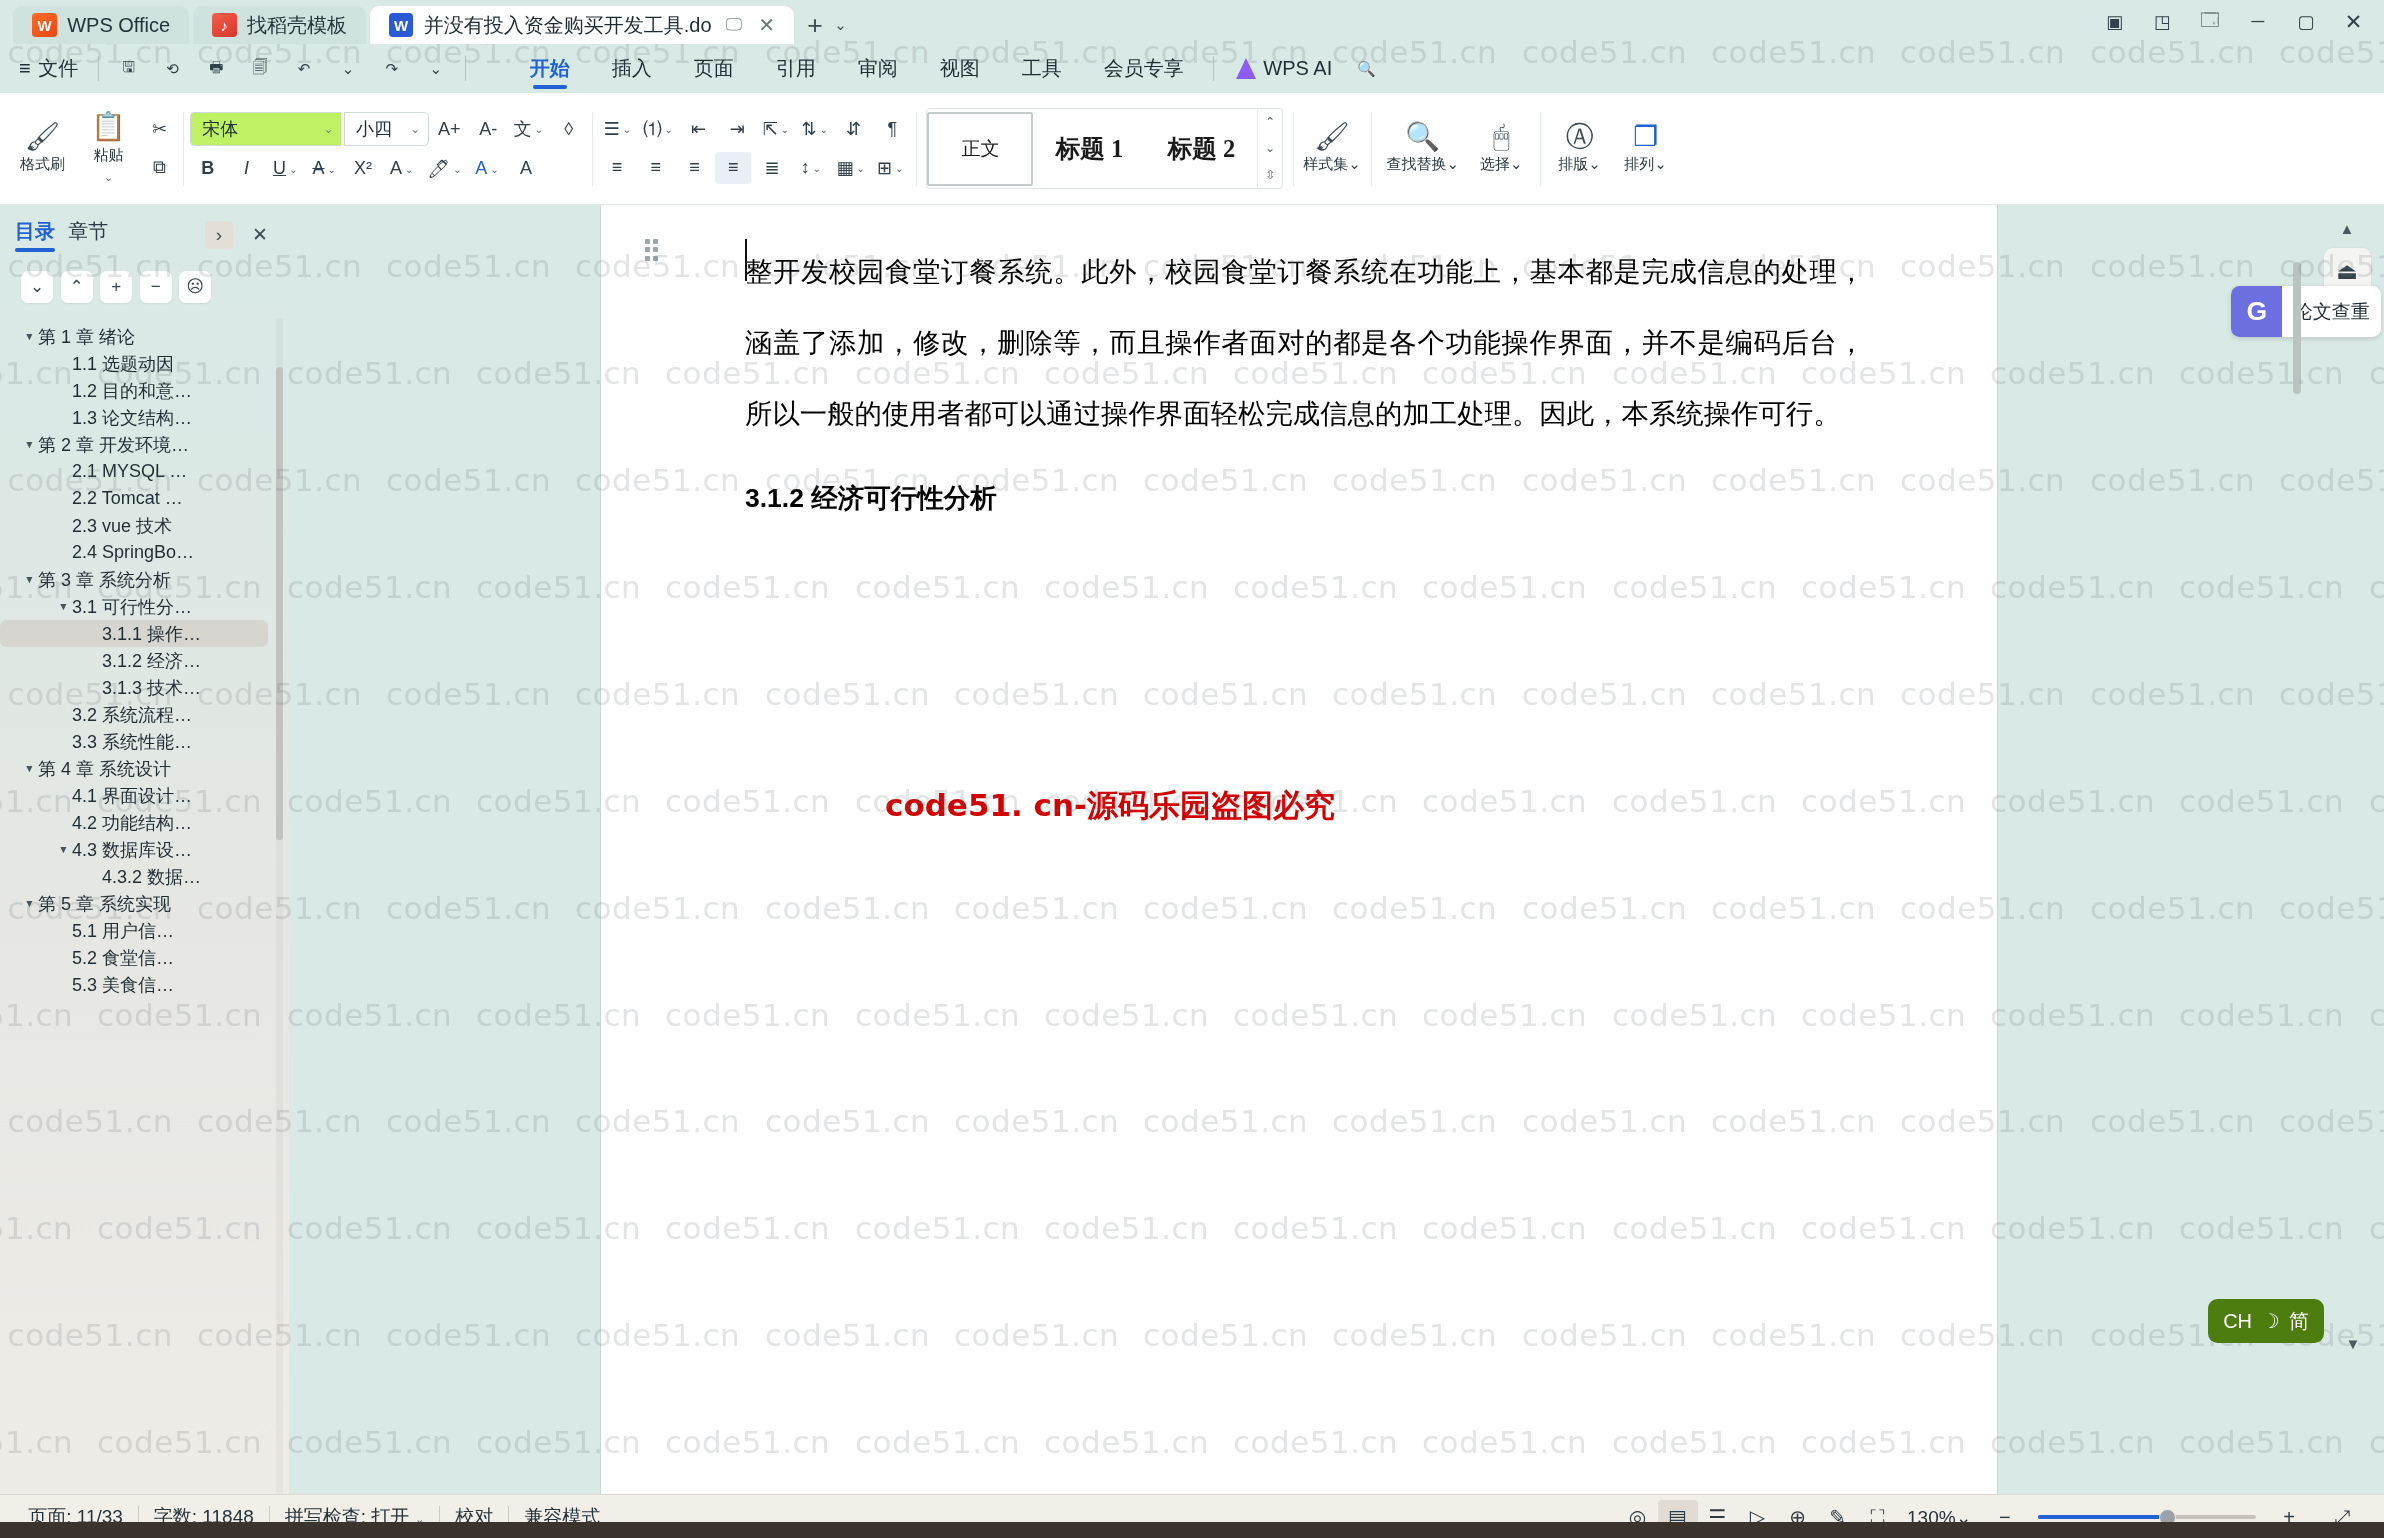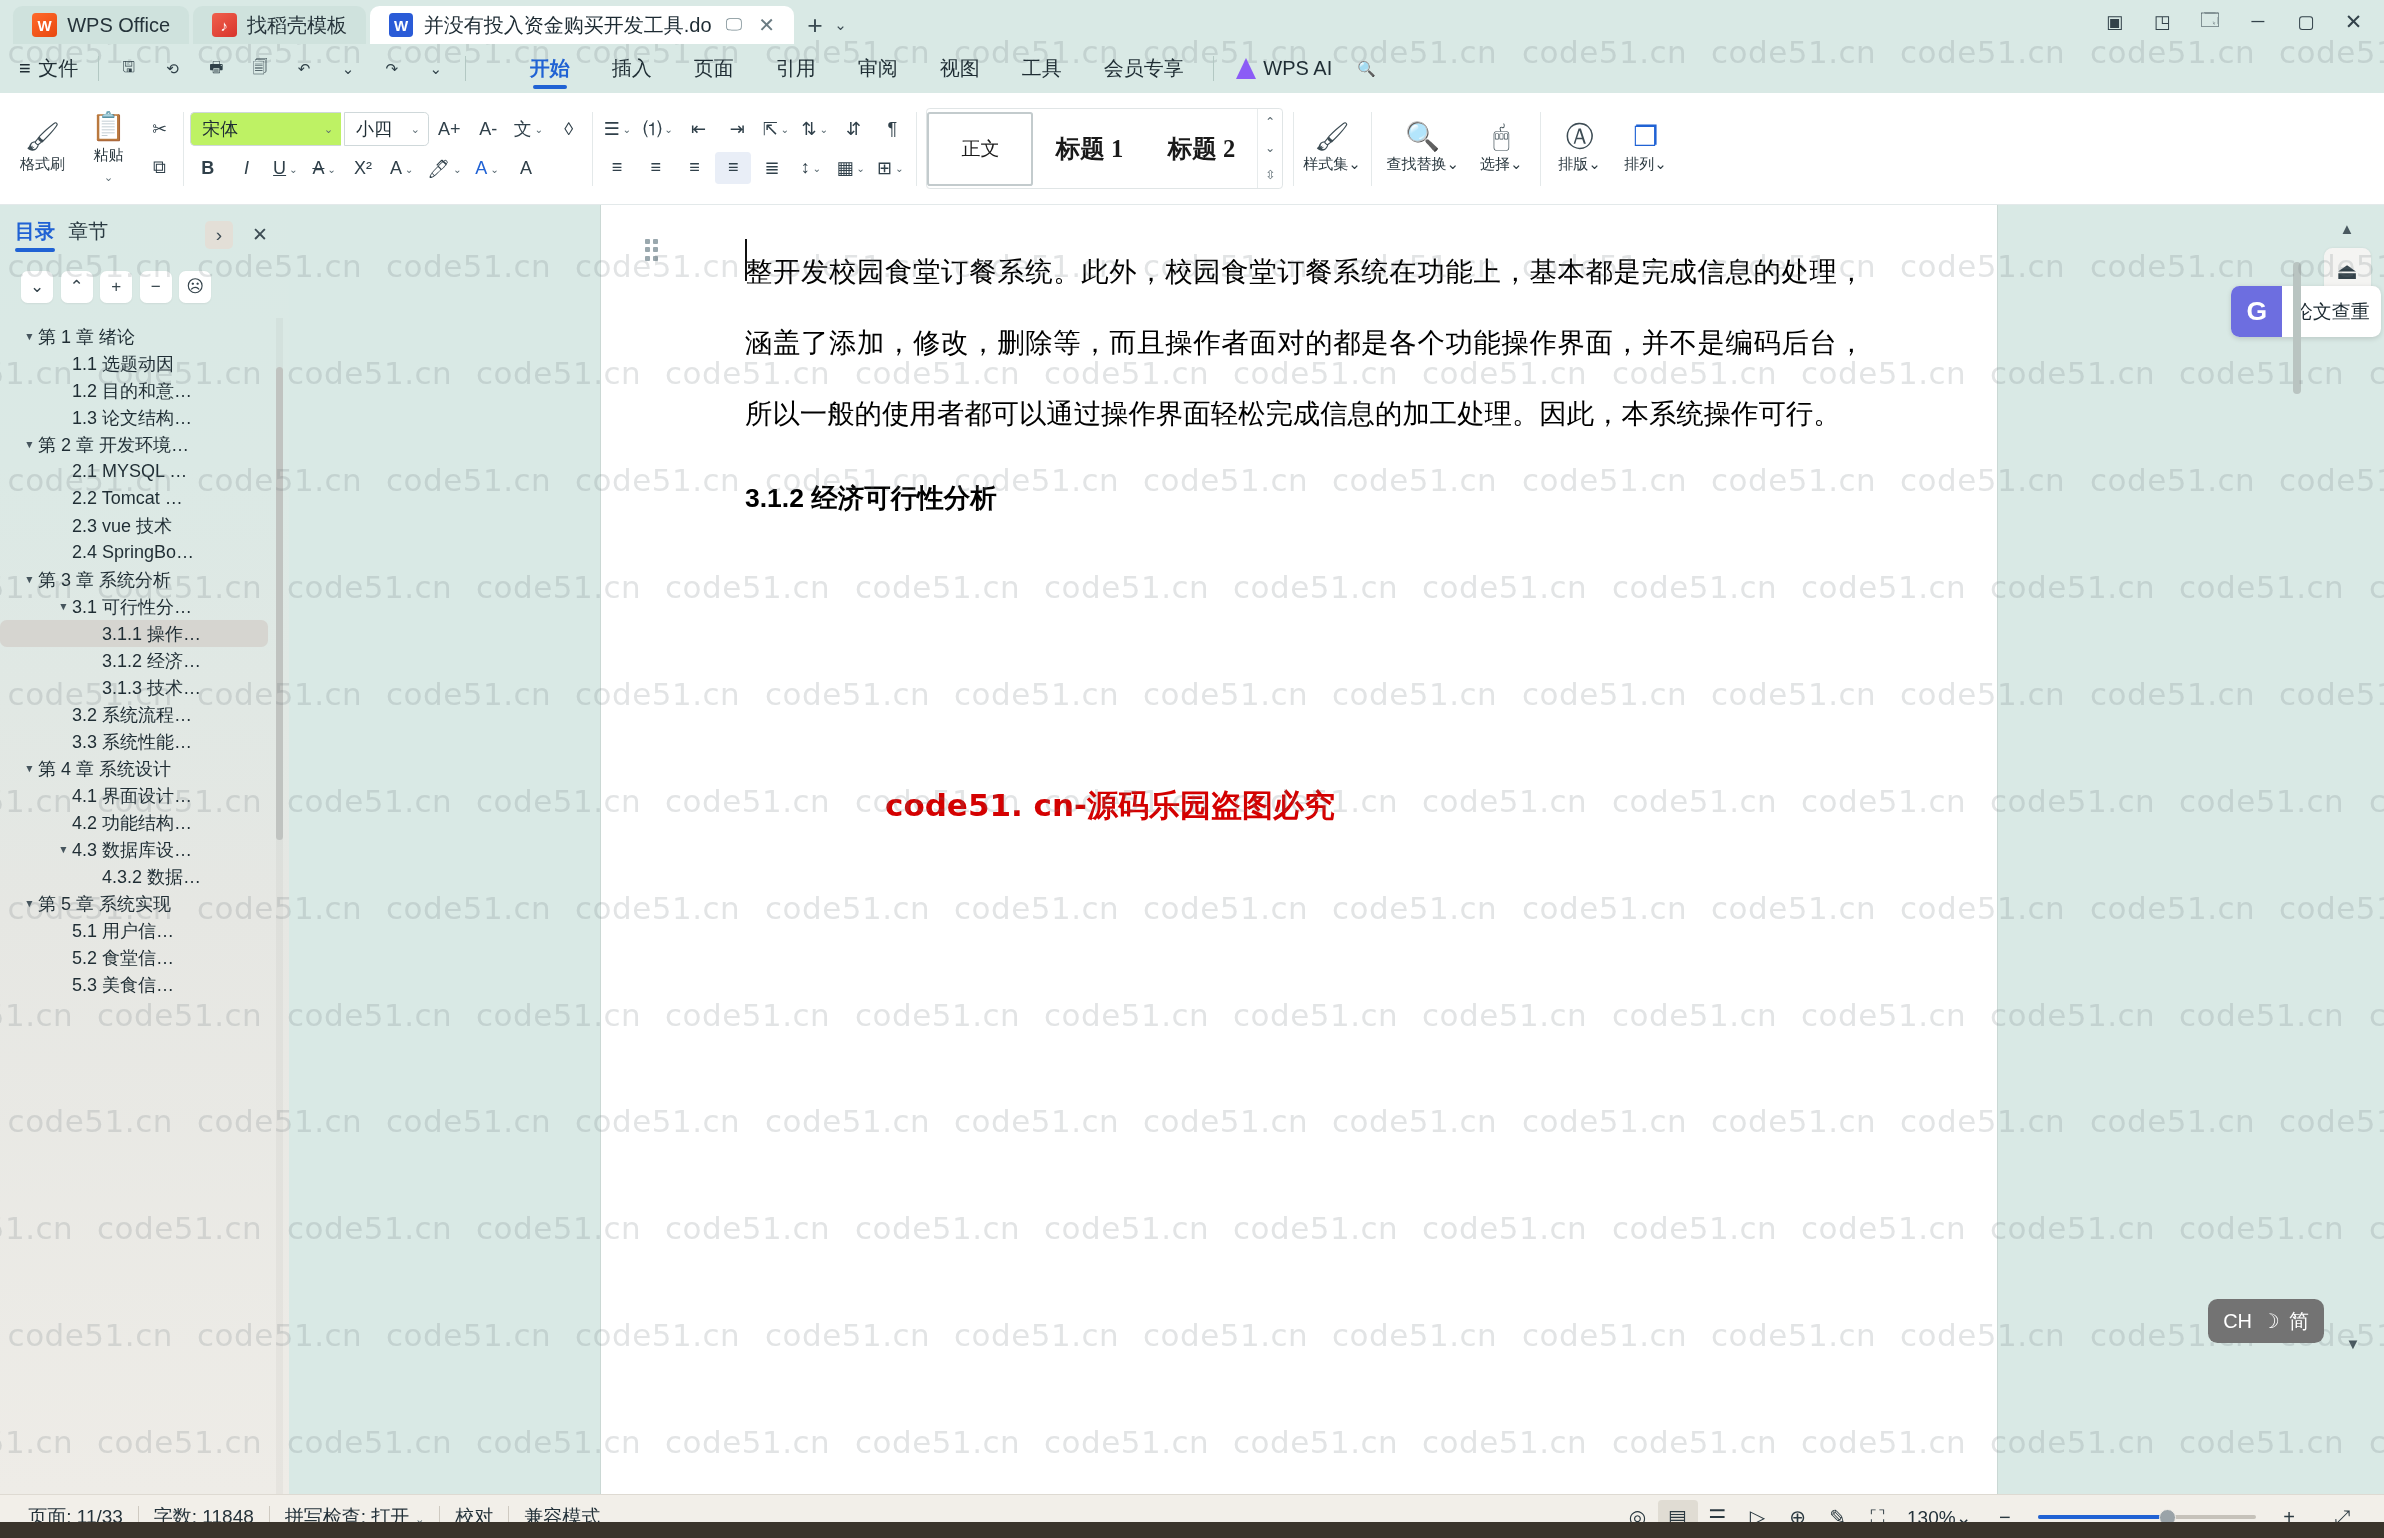--- a/index.html
+++ b/index.html
@@ -278,21 +278,21 @@
   .rr-card .tx { padding: 0 11.4px; font-size: 19px; color:#1c2a31; white-space:nowrap; }
   .rr-down { position:absolute; right:24.6px; bottom: 142px; font-size:15px; color:#4a5960; }
 
   .vscroll {
     position:absolute; right: 7.6px; top: 57px; width: 8.5px; height: 132px;
     background:#b9c4c1; border-radius:4.7px; z-index:31;
   }
 
   .ime {
     position:absolute; right: 61px; bottom: 151px; z-index: 60;
-    background:#737373; color:#fff; border-radius:9.5px;
+    background:#4d7c0f; color:#fff; border-radius:9.5px;
     padding: 8.5px 15px; font-size: 20px; display:flex; align-items:center; gap:9.5px;
   }
 
   
   .statusbar {
     height: 45px; flex:0 0 45px; background:#f2efe9;
     display:flex; align-items:center; padding: 0 13.2px;
     position:relative; z-index:50; border-top:0.9px solid #dedad2;
   }
   .st { font-size: 19px; color:#24323a; padding: 0 15px; white-space:nowrap; }

